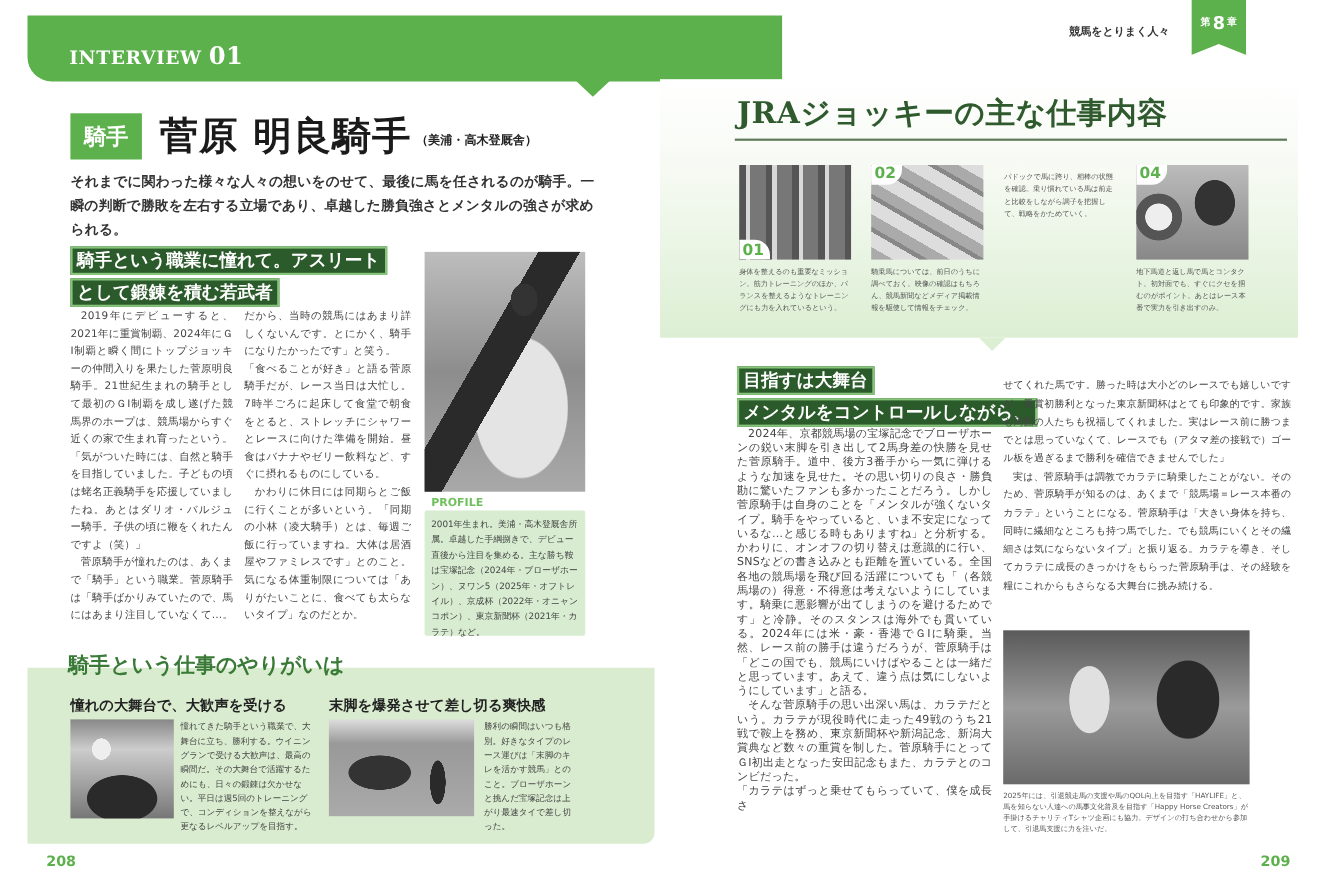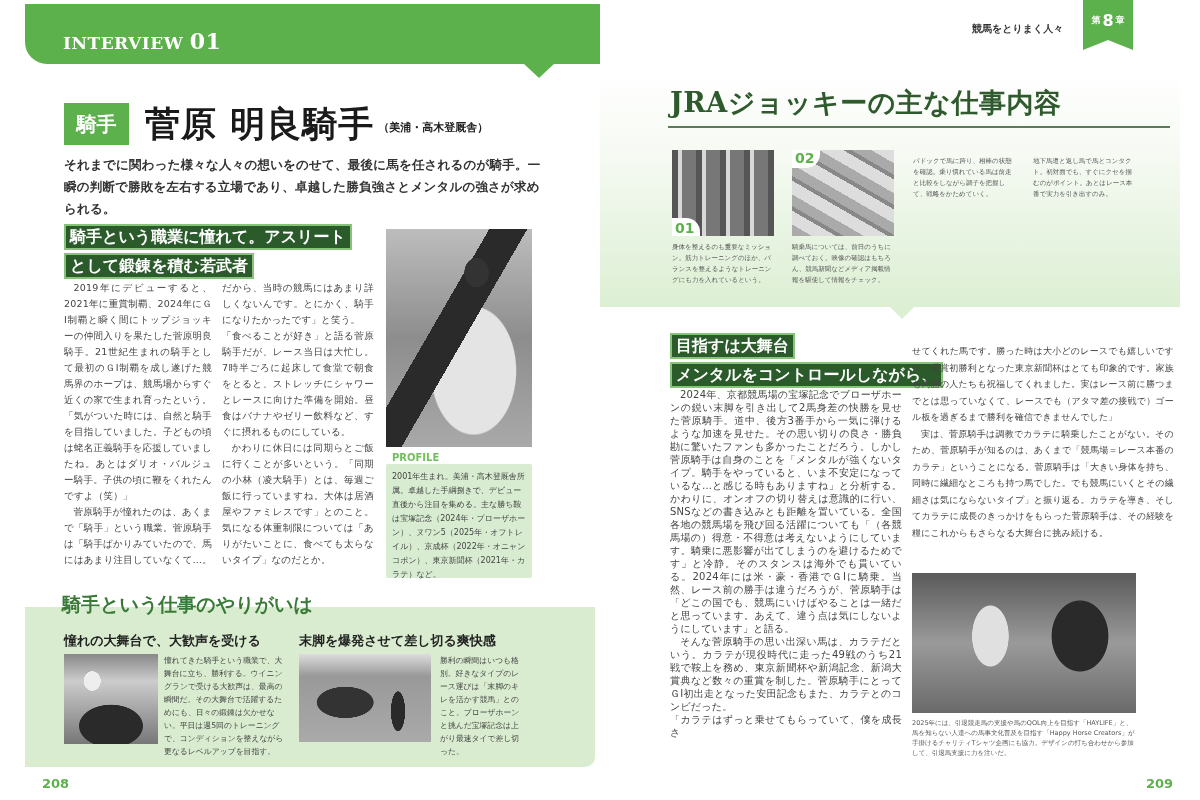--- a/index.html
+++ b/index.html
@@ -5,21 +5,21 @@
   * { box-sizing: border-box; margin: 0; padding: 0; }
   html, body { width: 1200px; height: 800px; overflow: hidden; background: #ffffff; }
   body { font-family: "DejaVu Sans", sans-serif; color: #333; position: relative; }
 
   .page { position: absolute; top: 0; height: 800px; }
   .page-left { left: 0; width: 600px; }
   .page-right { left: 600px; width: 600px; }
 
   
   .interview-band {
-    position: absolute; left: 25px; top: 4px; width: 575px; height: 60px;
+    position: absolute; left: 25px; top: 14px; width: 686px; height: 60px;
     background: #5db14c; border-bottom-left-radius: 22px;
   }
   .interview-band::after {
     content: ""; position: absolute; left: 498px; bottom: -14px;
     width: 0; height: 0; border-left: 16px solid transparent; border-right: 16px solid transparent;
     border-top: 15px solid #5db14c;
   }
   .interview-label {
     position: absolute; left: 38px; top: 24px; color: #fff;
     font-family: "DejaVu Serif", serif; font-weight: bold; font-size: 17px; letter-spacing: 0.5px;
@@ -197,20 +197,23 @@
   <div class="duty" style="left:192px;">
     <div class="photo papers">
       <span class="duty-num tl">02</span>
     </div>
     <div class="duty-text">騎乗馬については、前日のうちに調べておく。映像の確認はもちろん、競馬新聞などメディア掲載情報を駆使して情報をチェック。</div>
   </div>
   <div class="duty" style="left:313px;">
     <div class="duty-text">パドックで馬に跨り、相棒の状態を確認。乗り慣れている馬は前走と比較をしながら調子を把握して、戦略をかためていく。</div>
   </div>
   <div class="duty" style="left:433px;">
+    <div class="photo rider">
+      <span class="duty-num tl">04</span>
+    </div>
     <div class="duty-text">地下馬道と返し馬で馬とコンタクト。初対面でも、すぐにクセを掴むのがポイント。あとはレース本番で実力を引き出すのみ。</div>
   </div>
 
   <div class="hl-heading" style="left:70px; top:333px;">
     <div><span class="hl-line">目指すは大舞台</span></div>
     <div><span class="hl-line">メンタルをコントロールしながら、</span></div>
   </div>
 
   <div class="body-col" style="left:70px; top:388px; width:232px; font-size:10px; line-height:13px;">
     <p>2024年、京都競馬場の宝塚記念でブローザホーンの鋭い末脚を引き出して2馬身差の快勝を見せた菅原騎手。道中、後方3番手から一気に弾けるような加速を見せた。その思い切りの良さ・勝負勘に驚いたファンも多かったことだろう。しかし菅原騎手は自身のことを「メンタルが強くないタイプ。騎手をやっていると、いま不安定になっているな…と感じる時もありますね」と分析する。かわりに、オンオフの切り替えは意識的に行い、SNSなどの書き込みとも距離を置いている。全国各地の競馬場を飛び回る活躍についても「（各競馬場の）得意・不得意は考えないようにしています。騎乗に悪影響が出てしまうのを避けるためです」と冷静。そのスタンスは海外でも貫いている。2024年には米・豪・香港でＧⅠに騎乗。当然、レース前の勝手は違うだろうが、菅原騎手は「どこの国でも、競馬にいけばやることは一緒だと思っています。あえて、違う点は気にしないようにしています」と語る。</p>

